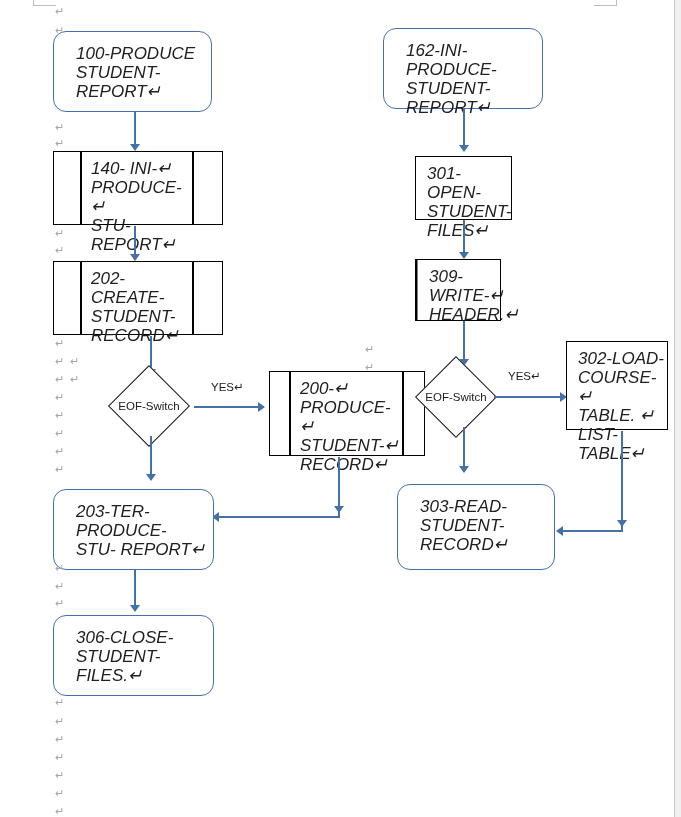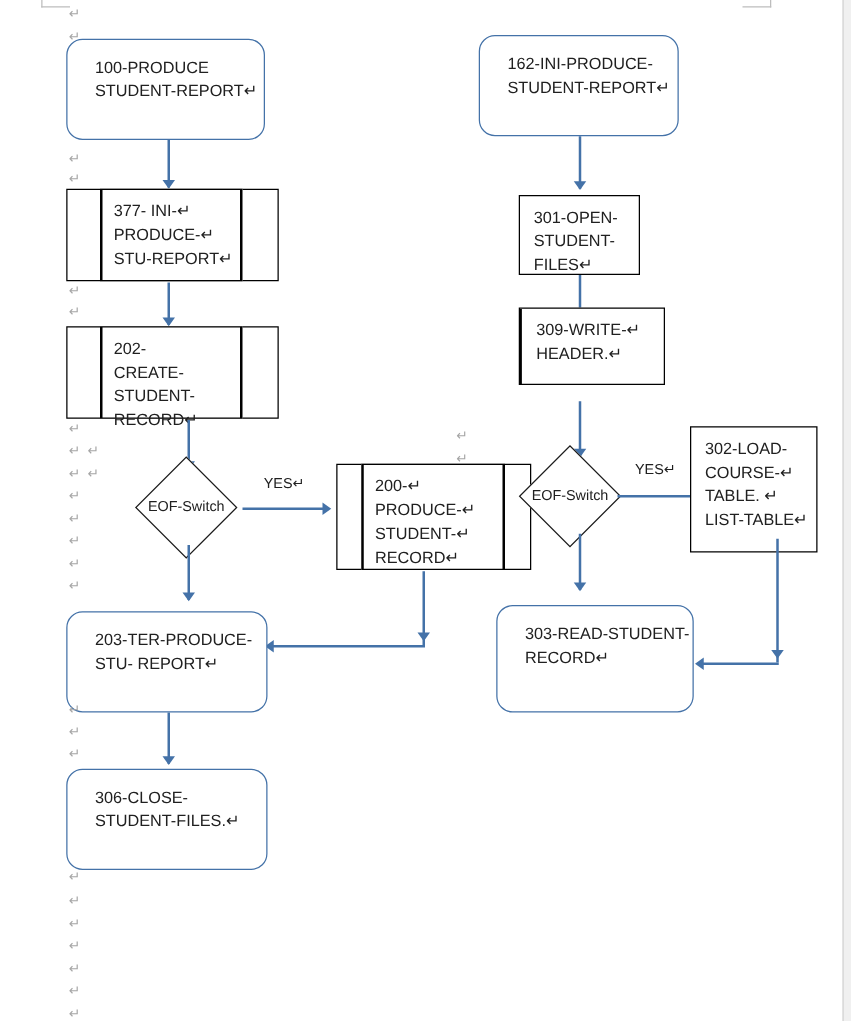--- a/index.html
+++ b/index.html
@@ -60,22 +60,23 @@
     user-select: none;
   }
   
   .shape {
     position: absolute;
     box-sizing: border-box;
     display: flex;
     align-items: flex-start;
     color: #202020;
     font-family: "Liberation Sans", sans-serif;
-    font-size: 13px;
+    font-size: 17px;
     line-height: 19px;
+    font-style: italic;
   }
   
   .rounded-box {
     border: 1.3px solid #4472a8;
     border-radius: 13px;
     background: #ffffff;
     padding: 12px 0 0 22px;
   }
   
   .rect-box {
@@ -178,21 +179,21 @@
   <div class="crop-mark crop-tl"></div>
   <div class="crop-mark crop-tr"></div>
 
   <div class="shape rounded-box txt" style="left:53px; top:31px; width:159px; height:81px;">100-PRODUCE
 STUDENT-REPORT↵</div>
 
   <div class="conn conn-v" style="left:134px; top:112px; height:38px;"></div>
   <div class="arrow arrow-down" style="left:130px; top:144px;"></div>
 
   <div class="shape predef" style="left:53px; top:151px; width:170px; height:74px;">
-    <div class="predef-inner txt" style="left:26px; right:28px;">377- INI-↵
+    <div class="predef-inner txt" style="left:26px; right:28px;">140- INI-↵
 PRODUCE-↵
 STU-REPORT↵</div>
   </div>
 
   <div class="conn conn-v" style="left:134px; top:226px; height:34px;"></div>
   <div class="arrow arrow-down" style="left:130px; top:254px;"></div>
 
   <div class="shape predef" style="left:53px; top:261px; width:170px; height:74px;">
     <div class="predef-inner txt" style="left:26px; right:28px;">202-
 CREATE-STUDENT-
@@ -241,36 +242,36 @@
   <div class="conn conn-v" style="left:463px; top:109px; height:42px;"></div>
   <div class="arrow arrow-down" style="left:459px; top:145px;"></div>
 
   <div class="shape rect-box txt" style="left:415px; top:156px; width:97px; height:64px;">301-OPEN-
 STUDENT-
 FILES↵</div>
 
   <div class="conn conn-v" style="left:463px; top:220px; height:38px;"></div>
   <div class="arrow arrow-down" style="left:459px; top:252px;"></div>
 
-  <div class="shape rect-box-dbl txt" style="left:415px; top:246px; width:117px; height:62px;">309-WRITE-↵
+  <div class="shape rect-box-dbl txt" style="left:415px; top:259px; width:86px; height:62px;">309-WRITE-↵
 HEADER.↵</div>
 
   <div class="conn conn-v" style="left:463px; top:321px; height:44px;"></div>
   <div class="arrow arrow-down" style="left:459px; top:359px;"></div>
 
   <div class="diamond-wrap" style="left:427px; top:368px; width:58px; height:58px;">
     <div class="diamond-shape"></div>
     <div class="diamond-label">EOF-Switch</div>
   </div>
 
   <div class="edge-label" style="left:508px; top:370px;">YES↵</div>
   <div class="conn conn-h" style="left:494px; top:396px; width:68px;"></div>
   <div class="arrow arrow-right" style="left:560px; top:392px;"></div>
 
-  <div class="shape rect-box txt" style="left:552px; top:341px; width:102px; height:101px;">302-LOAD-
+  <div class="shape rect-box txt" style="left:566px; top:341px; width:102px; height:89px;">302-LOAD-
 COURSE-↵
 TABLE.  ↵
 LIST-TABLE↵</div>
 
   <div class="conn conn-v" style="left:463px; top:427px; height:45px;"></div>
   <div class="arrow arrow-down" style="left:459px; top:466px;"></div>
 
   <div class="conn conn-v" style="left:621px; top:431px; height:99px;"></div>
   <div class="arrow arrow-down" style="left:617px; top:520px;"></div>
   <div class="conn conn-h" style="left:560px; top:530px; width:63px;"></div>

